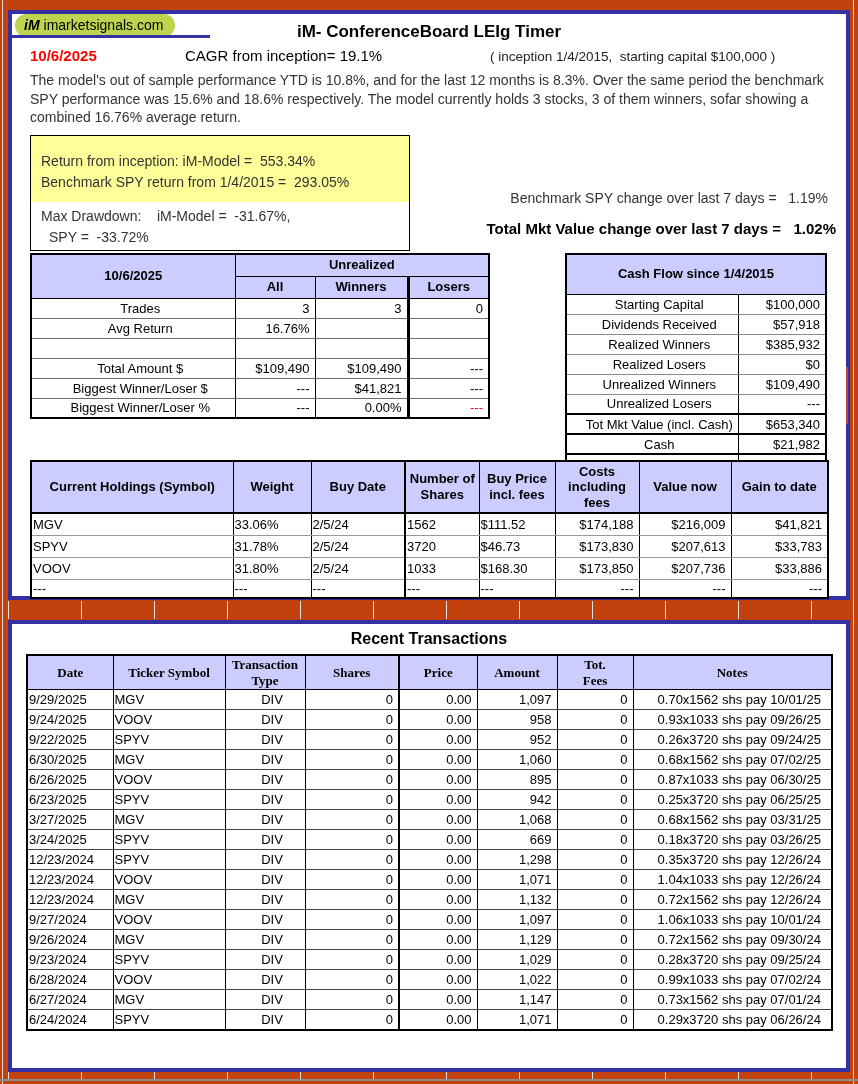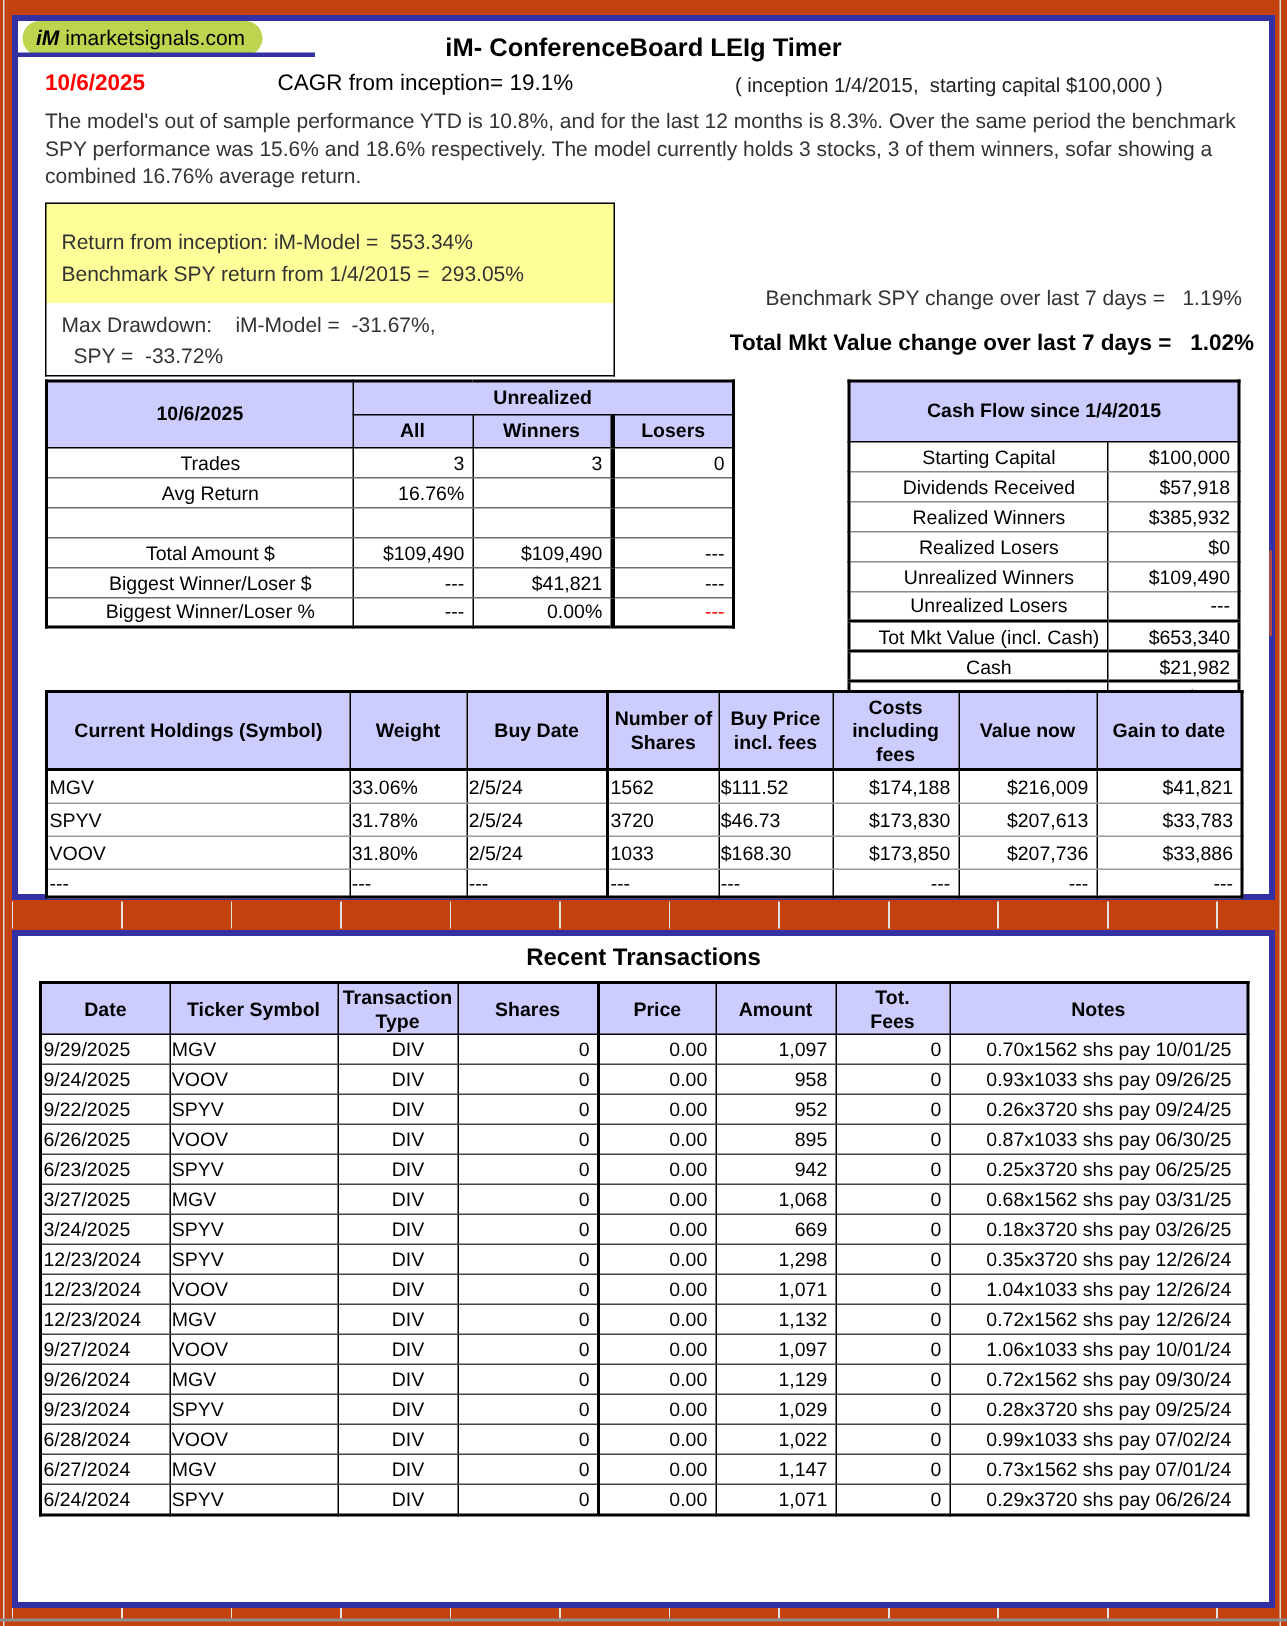--- a/index.html
+++ b/index.html
@@ -66,21 +66,21 @@
   #hold{left:18px;top:446px;width:797px;border:2px solid #000;}
   #hold thead tr{height:52px;}
   #hold thead{border-bottom:2.5px solid #000;}
   #hold td{height:22px;border:1px solid #999;border-left-color:#000;border-right-color:#000;}
   #hold td:nth-child(3),#hold th:nth-child(3){border-right-width:2.5px;border-right-color:#000;}
   #hold tbody tr:nth-child(4) td{height:16px;}
 
   
   .trx-title{position:absolute;left:0;top:6px;width:100%;text-align:center;font-size:16px;font-weight:bold;}
   #trx{left:14px;top:30px;width:805px;border:2px solid #000;}
-  #trx thead tr{height:28px;}
+  #trx thead tr{height:28px;font-family:Liberation Serif, serif;}
   #trx td{height:20px;border:1px solid #444;border-left-color:#000;border-right-color:#000;}
   #trx td:nth-child(4),#trx th:nth-child(4){border-right-width:2.5px;border-right-color:#000;}
 </style>
 </head>
 <body>
 
 <div id="stage">
 
   <div class="edge-line" style="left:2px;top:0;width:1px;height:1084px;"></div>
   <div class="edge-line" style="left:853px;top:0;width:1px;height:1084px;"></div>
@@ -347,20 +347,30 @@
             <td class="a-c">9/22/2025</td>
             <td class="a-c">SPYV</td>
             <td class="a-l">DIV</td>
             <td class="a-r">0</td>
             <td class="a-r">0.00</td>
             <td class="a-r">952</td>
             <td class="a-r">0</td>
             <td class="a-l">0.26x3720 shs pay 09/24/25</td>
           </tr>
           <tr>
+            <td class="a-c">6/30/2025</td>
+            <td class="a-c">MGV</td>
+            <td class="a-l">DIV</td>
+            <td class="a-r">0</td>
+            <td class="a-r">0.00</td>
+            <td class="a-r">1,060</td>
+            <td class="a-r">0</td>
+            <td class="a-l">0.68x1562 shs pay 07/02/25</td>
+          </tr>
+          <tr>
             <td class="a-c">6/26/2025</td>
             <td class="a-c">VOOV</td>
             <td class="a-l">DIV</td>
             <td class="a-r">0</td>
             <td class="a-r">0.00</td>
             <td class="a-r">895</td>
             <td class="a-r">0</td>
             <td class="a-l">0.87x1033 shs pay 06/30/25</td>
           </tr>
           <tr>

